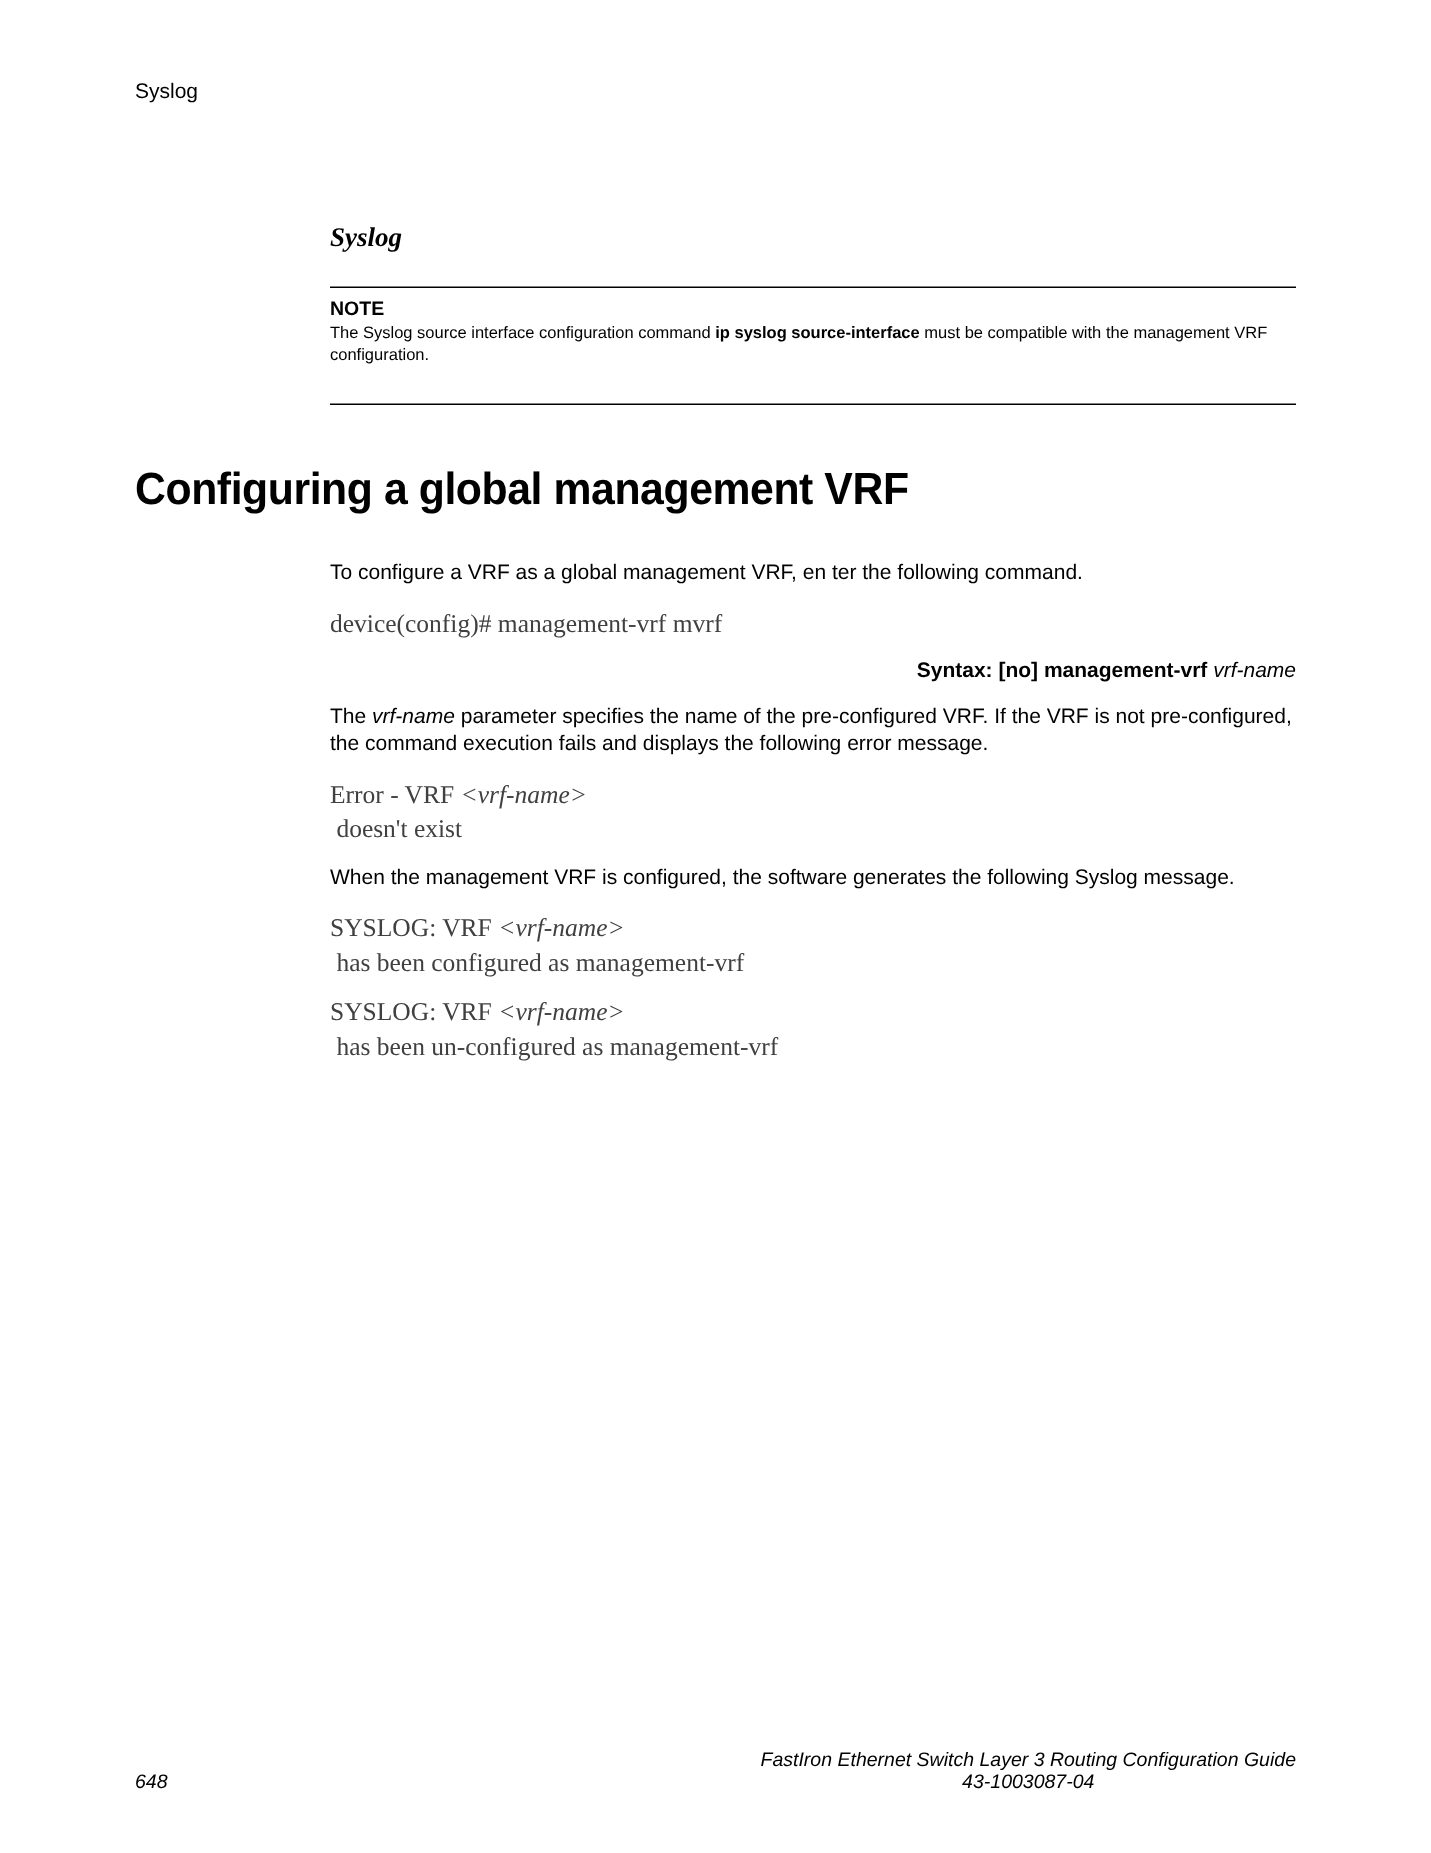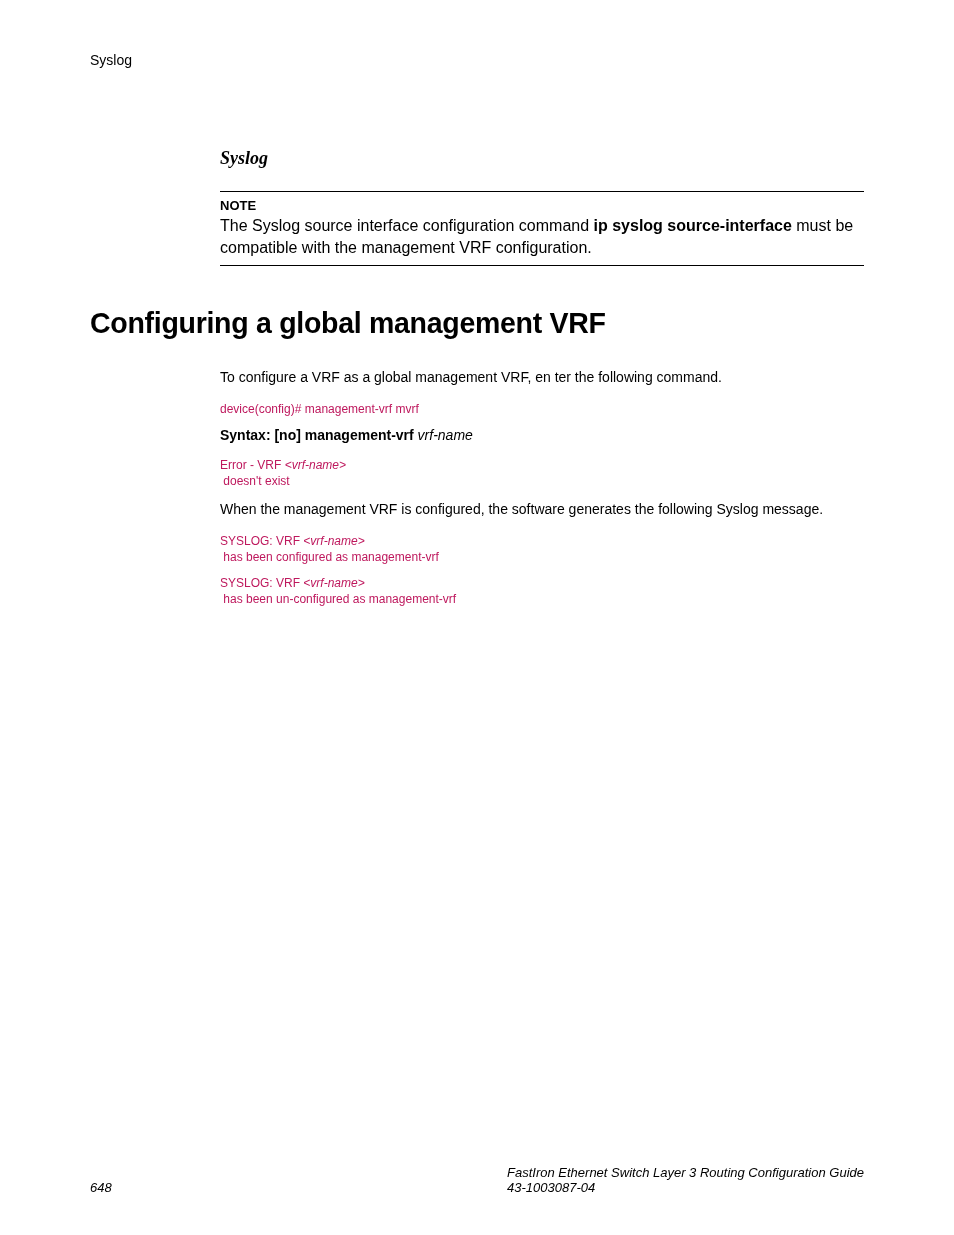--- a/index.html
+++ b/index.html
@@ -35,73 +35,74 @@
     margin: 0 0 12px 0;
   }
   .para {
     font-size: 14px;
     line-height: 1.35;
     margin: 0 0 14px 0;
   }
   .note-box {
     border-top: 1.5px solid #000;
     border-bottom: 1.5px solid #000;
-    padding: 6px 0 7px 0;
+    padding: 6px 0 24px 0;
     margin-top: 22px;
     margin-bottom: 30px;
   }
   .note-label {
     font-weight: bold;
     font-size: 13px;
     margin: 0 0 2px 0;
   }
   .note-text {
-    font-size: 16px;
+    font-size: 11px;
     line-height: 1.35;
     margin: 0;
   }
   .bold { font-weight: bold; }
   .h1 {
     font-family: Arial, Helvetica, sans-serif;
     font-weight: bold;
     font-size: 30px;
     margin: 40px 0 28px 0;
     letter-spacing: -0.3px;
     transform: scaleX(0.95);
     transform-origin: left;
   }
   .code {
-    font-family: Liberation Sans, sans-serif;
-    font-size: 12px;
-    color: #be185d;
+    font-family: Liberation Serif, serif;
+    font-size: 17px;
+    color: #404040;
     white-space: pre;
     line-height: 1.35;
     margin: 0 0 10px 0;
   }
   .code-italic {
     font-style: italic;
   }
   .syntax-line {
     font-size: 14px;
     margin: 4px 0 14px 0;
+    text-align: right;
   }
   .syntax-line .italic { font-style: italic; }
   .para .italic { font-style: italic; }
   .footer {
     position: absolute;
     bottom: 40px;
     left: 90px;
     right: 90px;
     display: flex;
     justify-content: space-between;
     align-items: flex-end;
     font-style: italic;
     font-size: 13px;
   }
-  .footer .right { text-align: left; }
+  .footer .right { text-align: center; }
 </style>
 </head>
 <body>
 
 <div class="page">
 
   <div class="running-header">Syslog</div>
 
   <div class="content-block">
     <h3 class="h3-italic">Syslog</h3>
@@ -118,20 +119,23 @@
 
   <div class="content-block">
     <p class="para">To configure a VRF as a global management VRF, en ter the following command.</p>
 
     <div class="code">device(config)# management-vrf mvrf</div>
 
     <p class="syntax-line">
       <span class="bold">Syntax: [no] management-vrf</span><span class="italic"> vrf-name</span>
     </p>
 
+    <p class="para">
+      <span>The </span><span class="italic">vrf-name</span><span> parameter specifies the name of the pre-configured VRF. If the VRF is not pre-configured, the command execution fails and displays the following error message.</span>
+    </p>
 
     <div class="code"><span>Error - VRF </span><span class="code-italic">&lt;vrf-name&gt;</span><span>
  doesn't exist</span></div>
 
     <p class="para">When the management VRF is configured, the software generates the following Syslog message.</p>
 
     <div class="code"><span>SYSLOG: VRF </span><span class="code-italic">&lt;vrf-name&gt;</span><span>
  has been configured as management-vrf</span></div>
 
 

